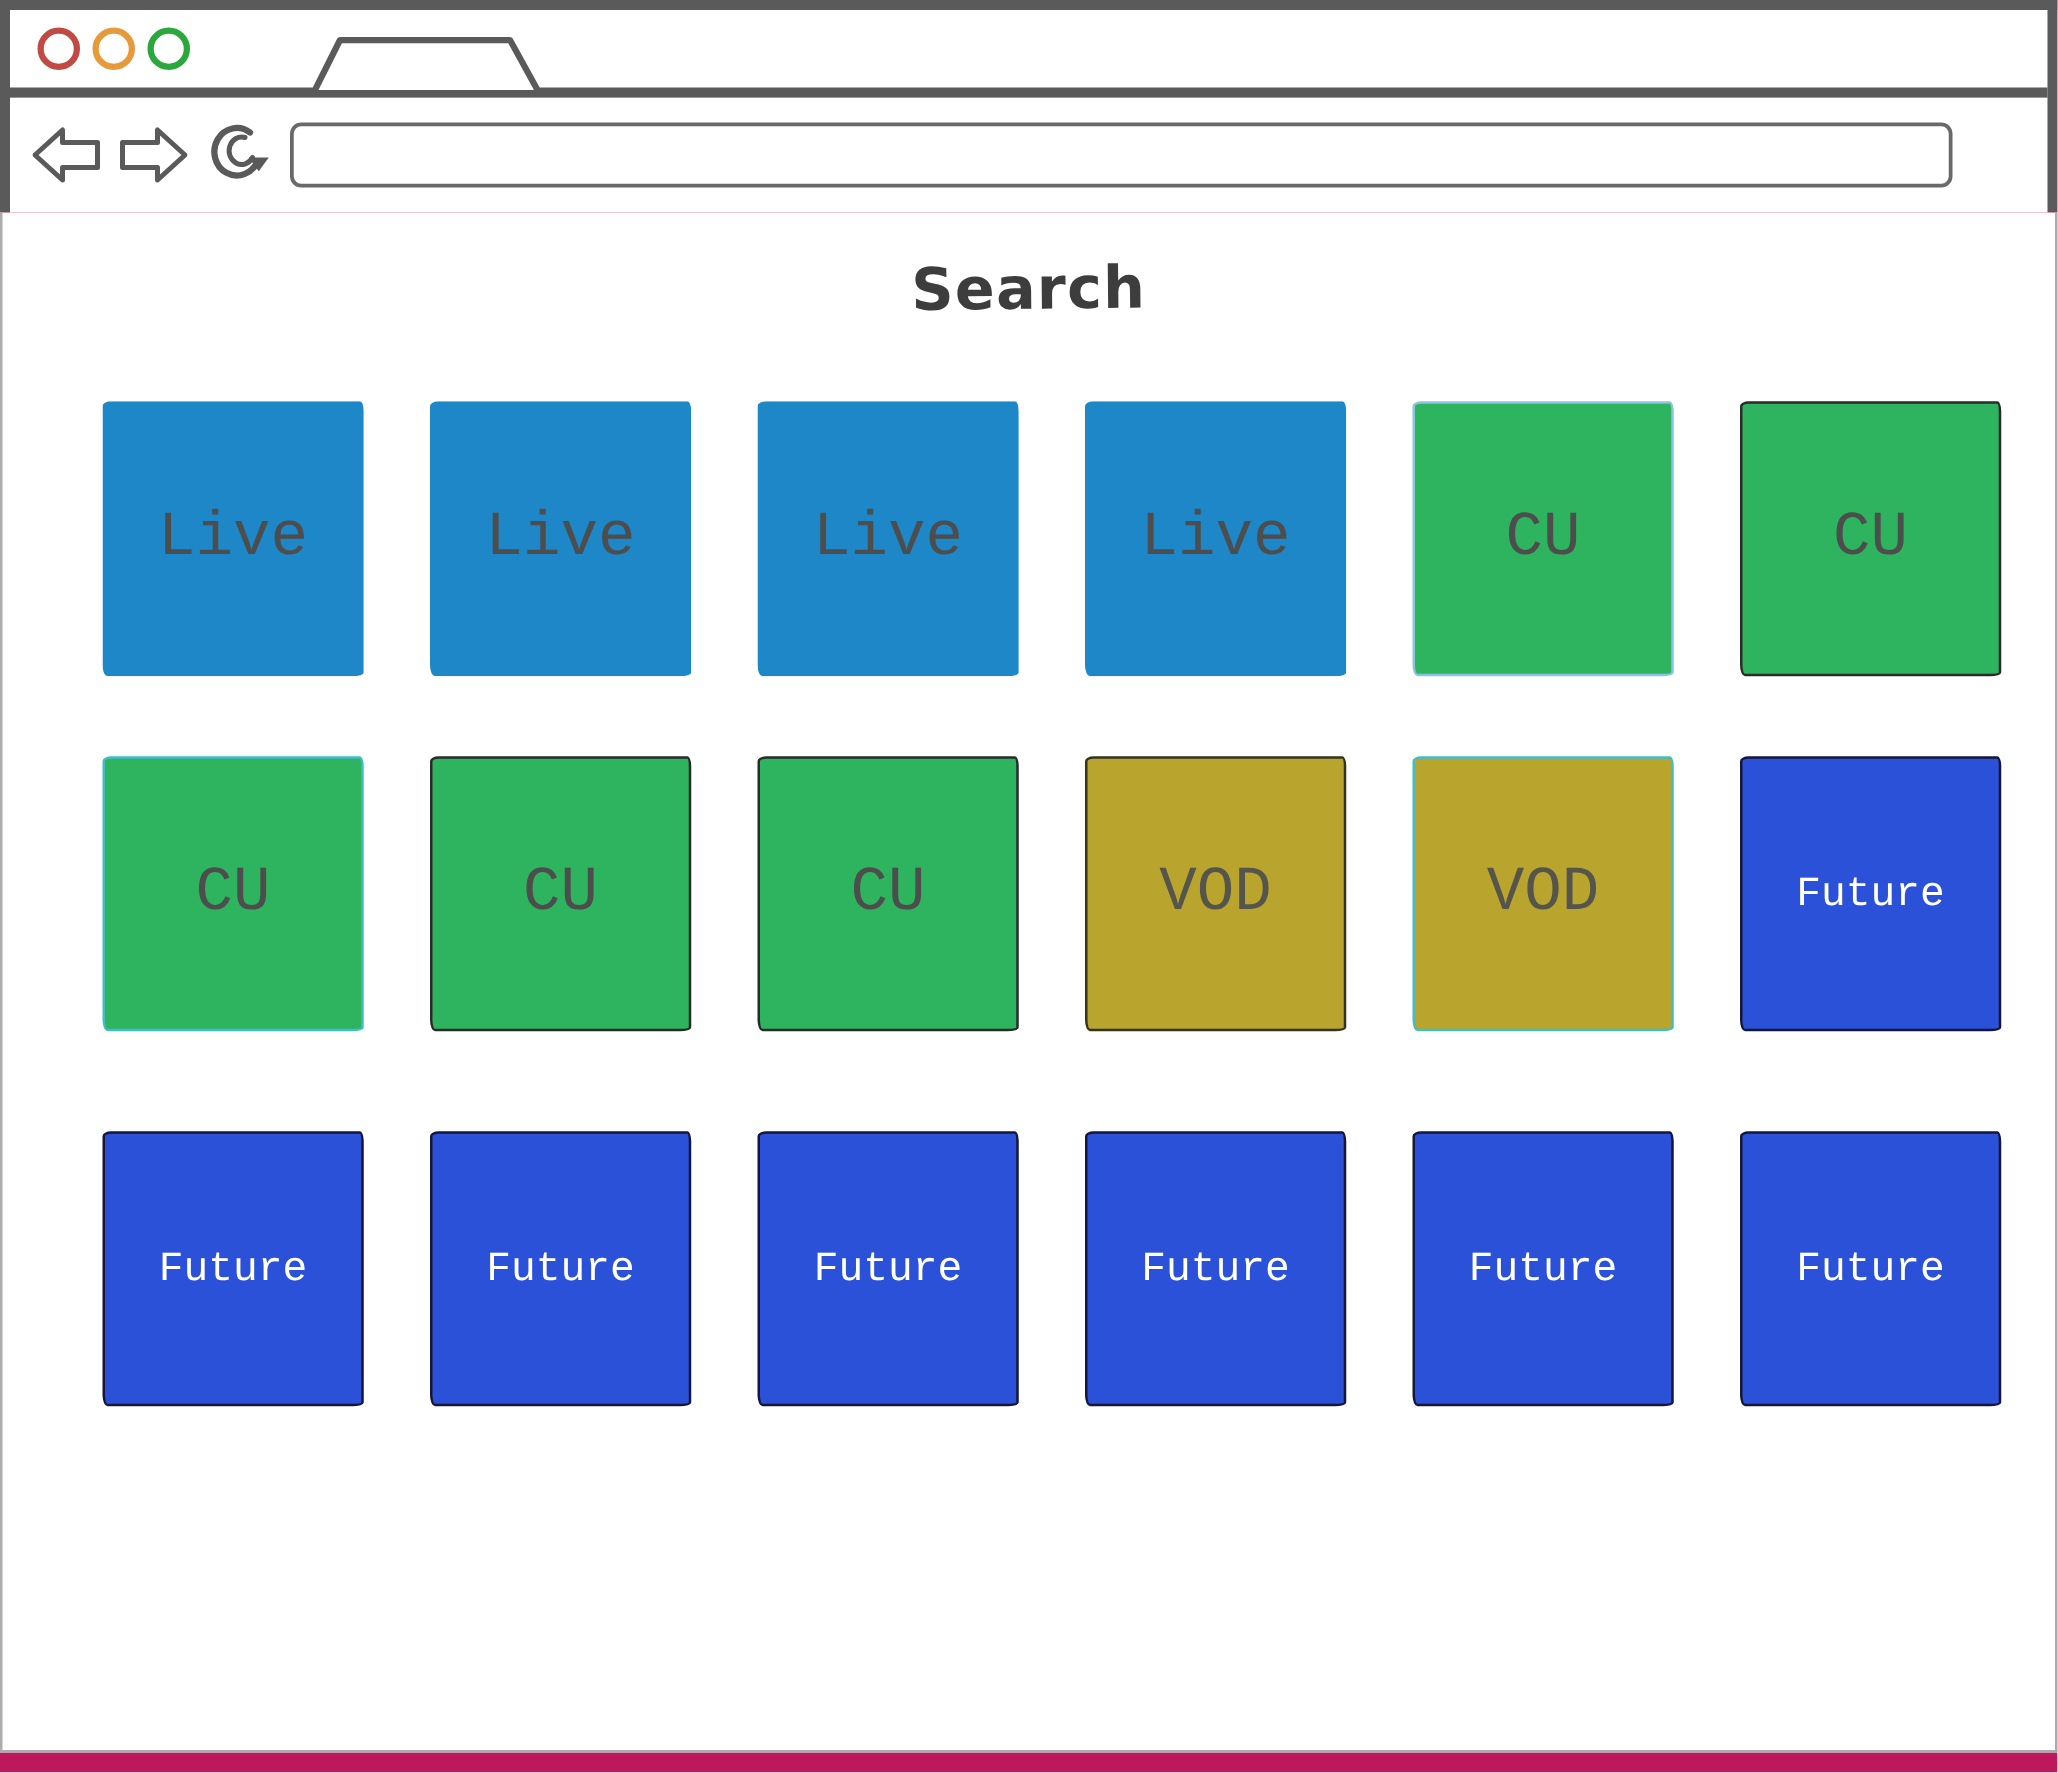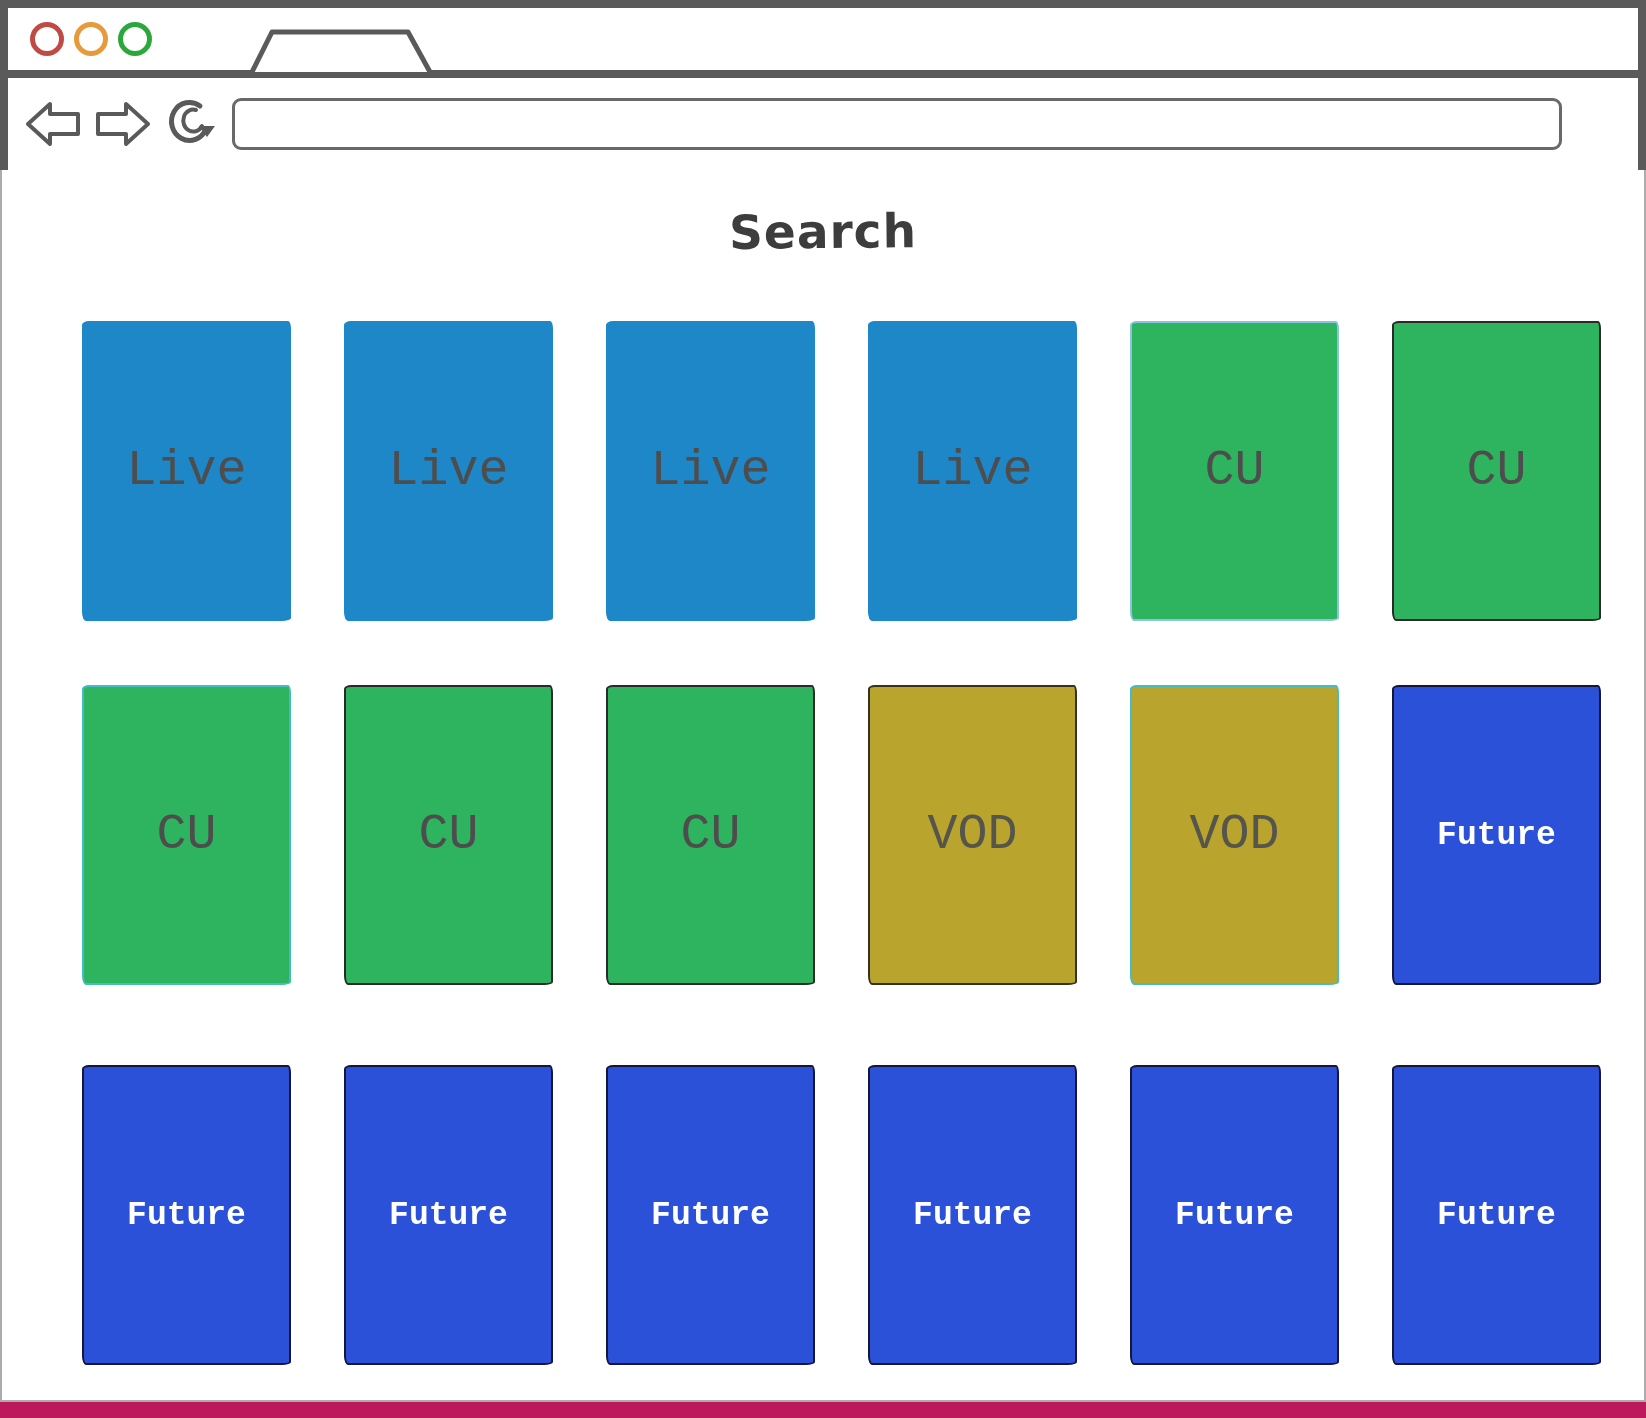--- a/index.html
+++ b/index.html
@@ -41,30 +41,30 @@
     transform:rotate(-0.6deg);
   }
 
   .grid { padding-left:80px; }
   .grid-row { display:flex; gap:53px; }
   .grid-row.r0 { margin-top:62px; }
   .grid-row.r1 { margin-top:64px; }
   .grid-row.r2 { margin-top:80px; }
 
   .card {
-    width:209px; height:300px; flex:0 0 auto;
+    width:209px; height:220px; flex:0 0 auto;
     display:flex; align-items:center; justify-content:center;
     border:2px solid transparent; cursor:pointer;
     border-radius:7px 3px 9px 4px / 4px 8px 3px 9px; 
   }
   .card-label {
     font-family:"Liberation Mono", "DejaVu Sans Mono", monospace;
     font-size:50px; line-height:1;
   }
-  .card--future .card-label { font-size:33px; font-weight:700; }
+  .card--future .card-label { font-size:33px; font-weight:400; }
 </style>
 </head>
 <body>
 
 <div class="window">
 
   <div class="chrome">
 
     <div class="titlebar">
       <div class="traffic-lights" id="traffic-lights">

